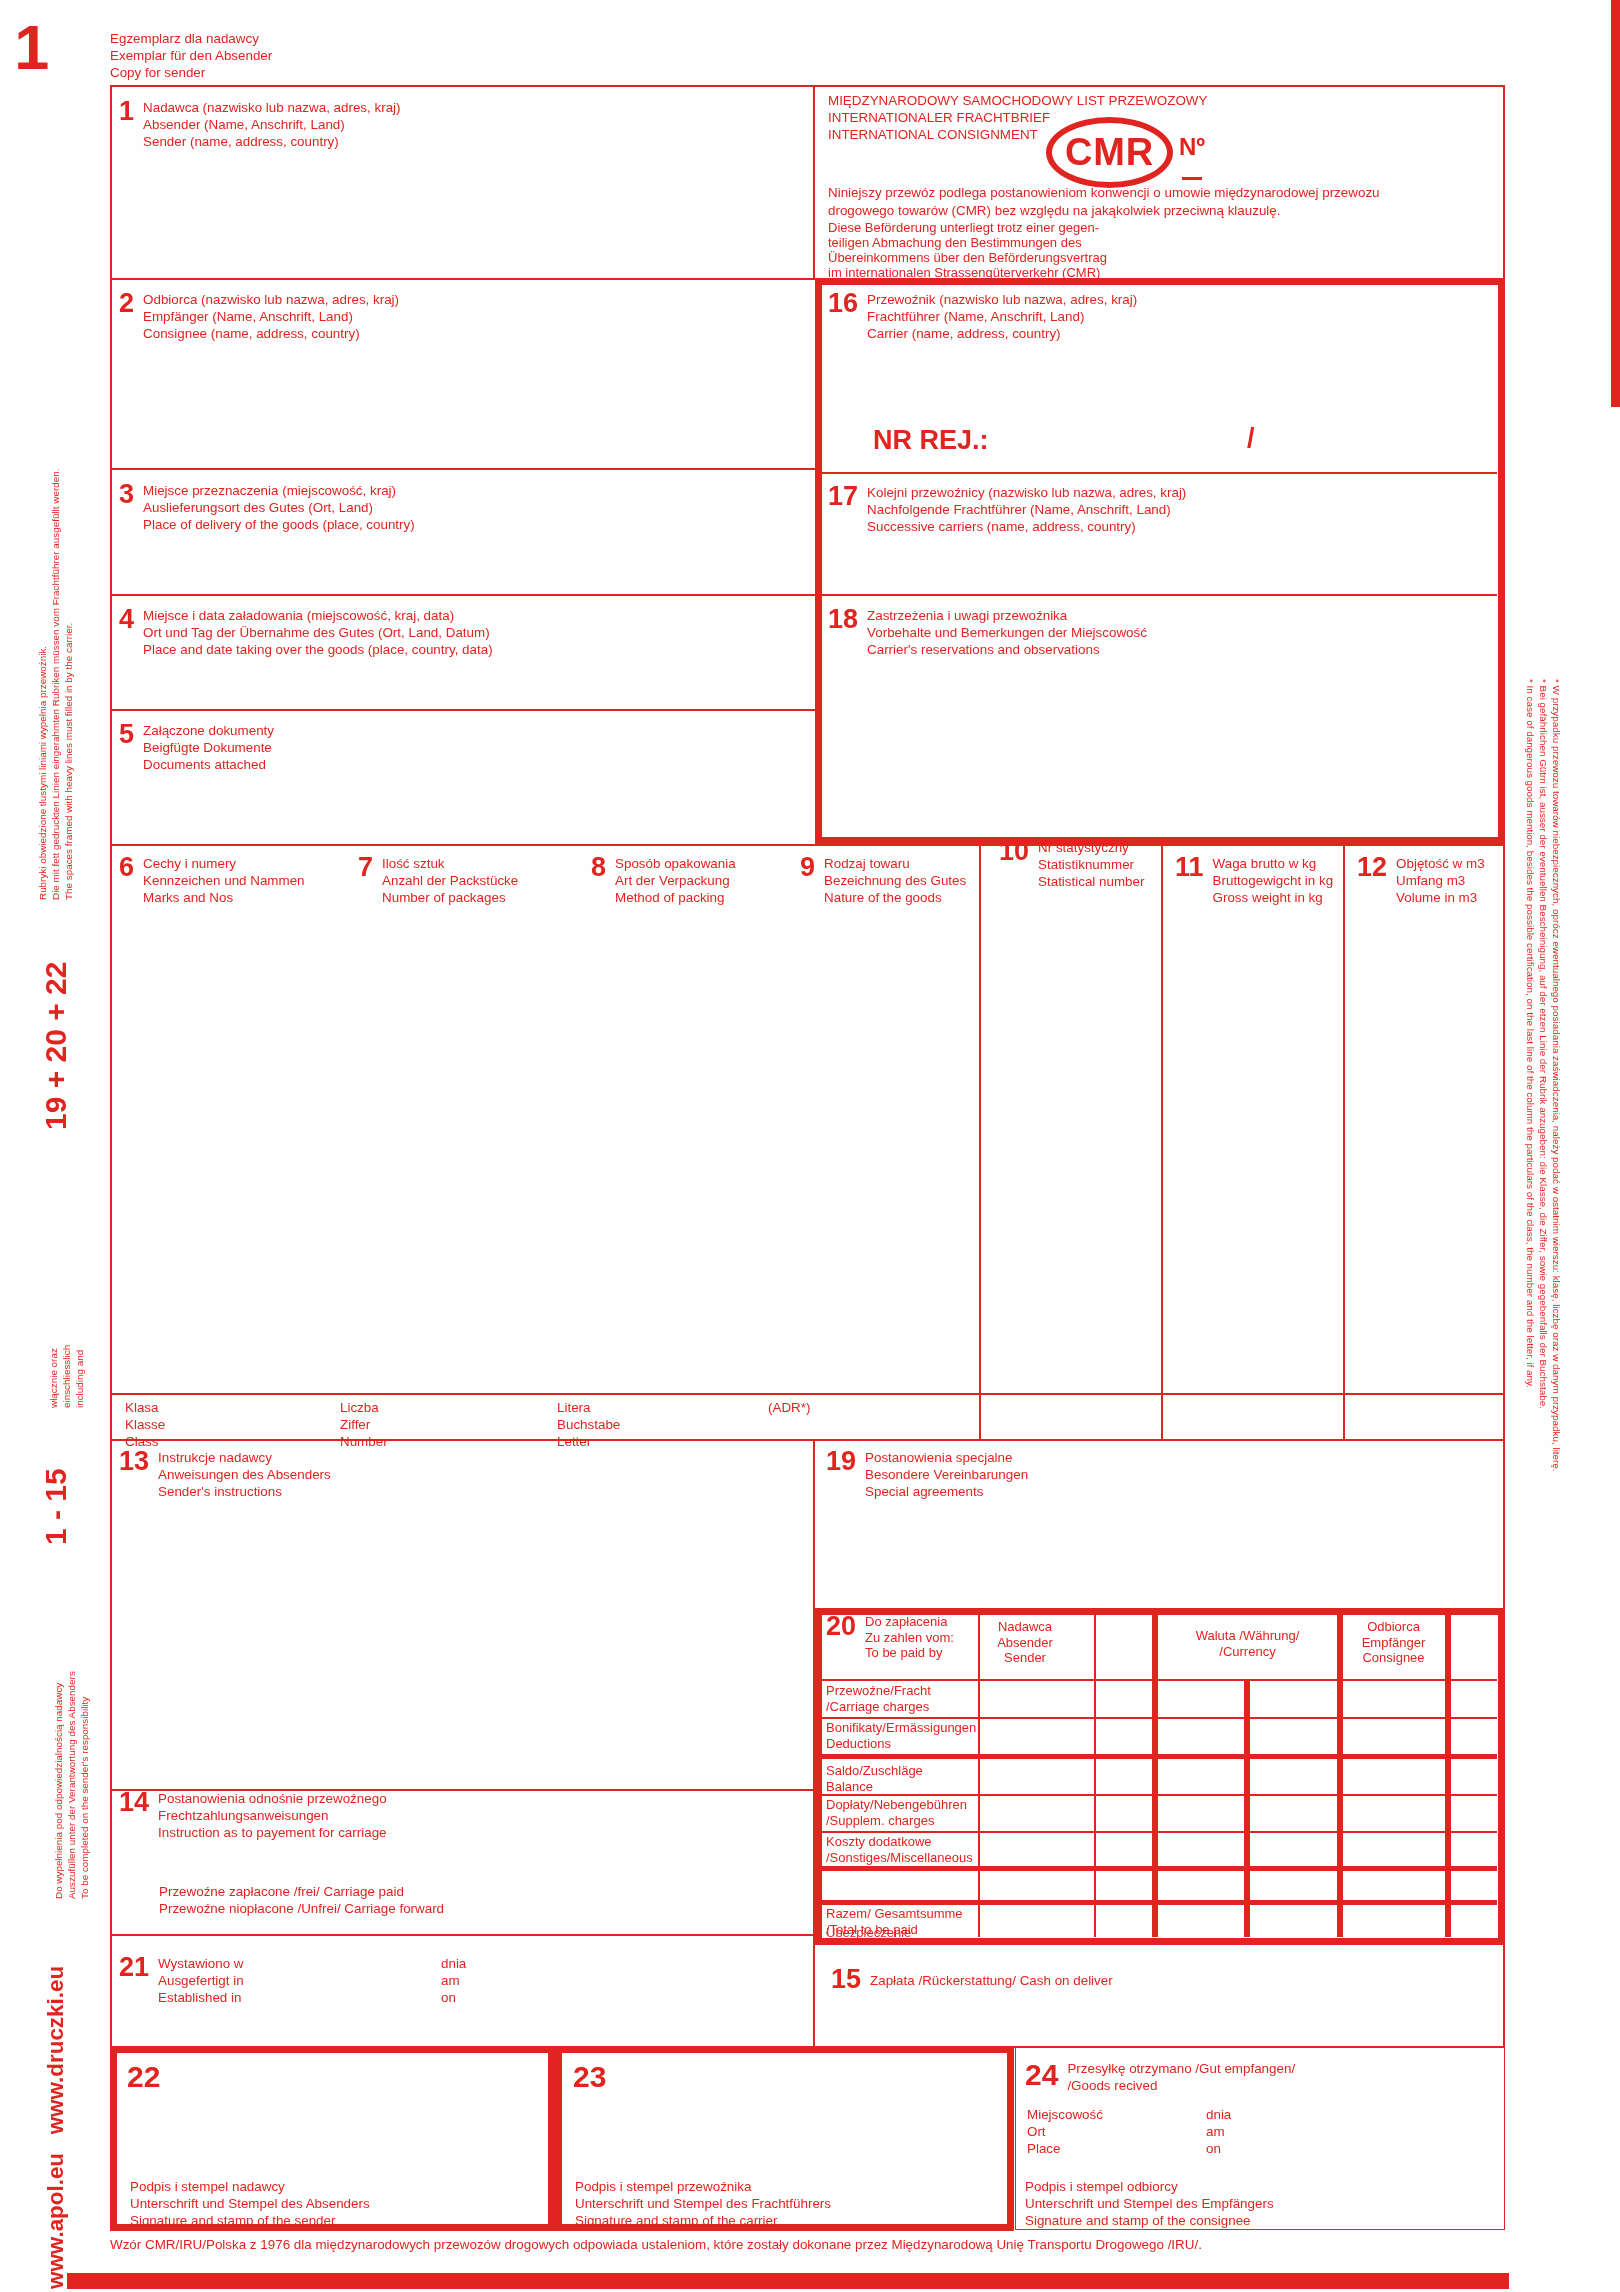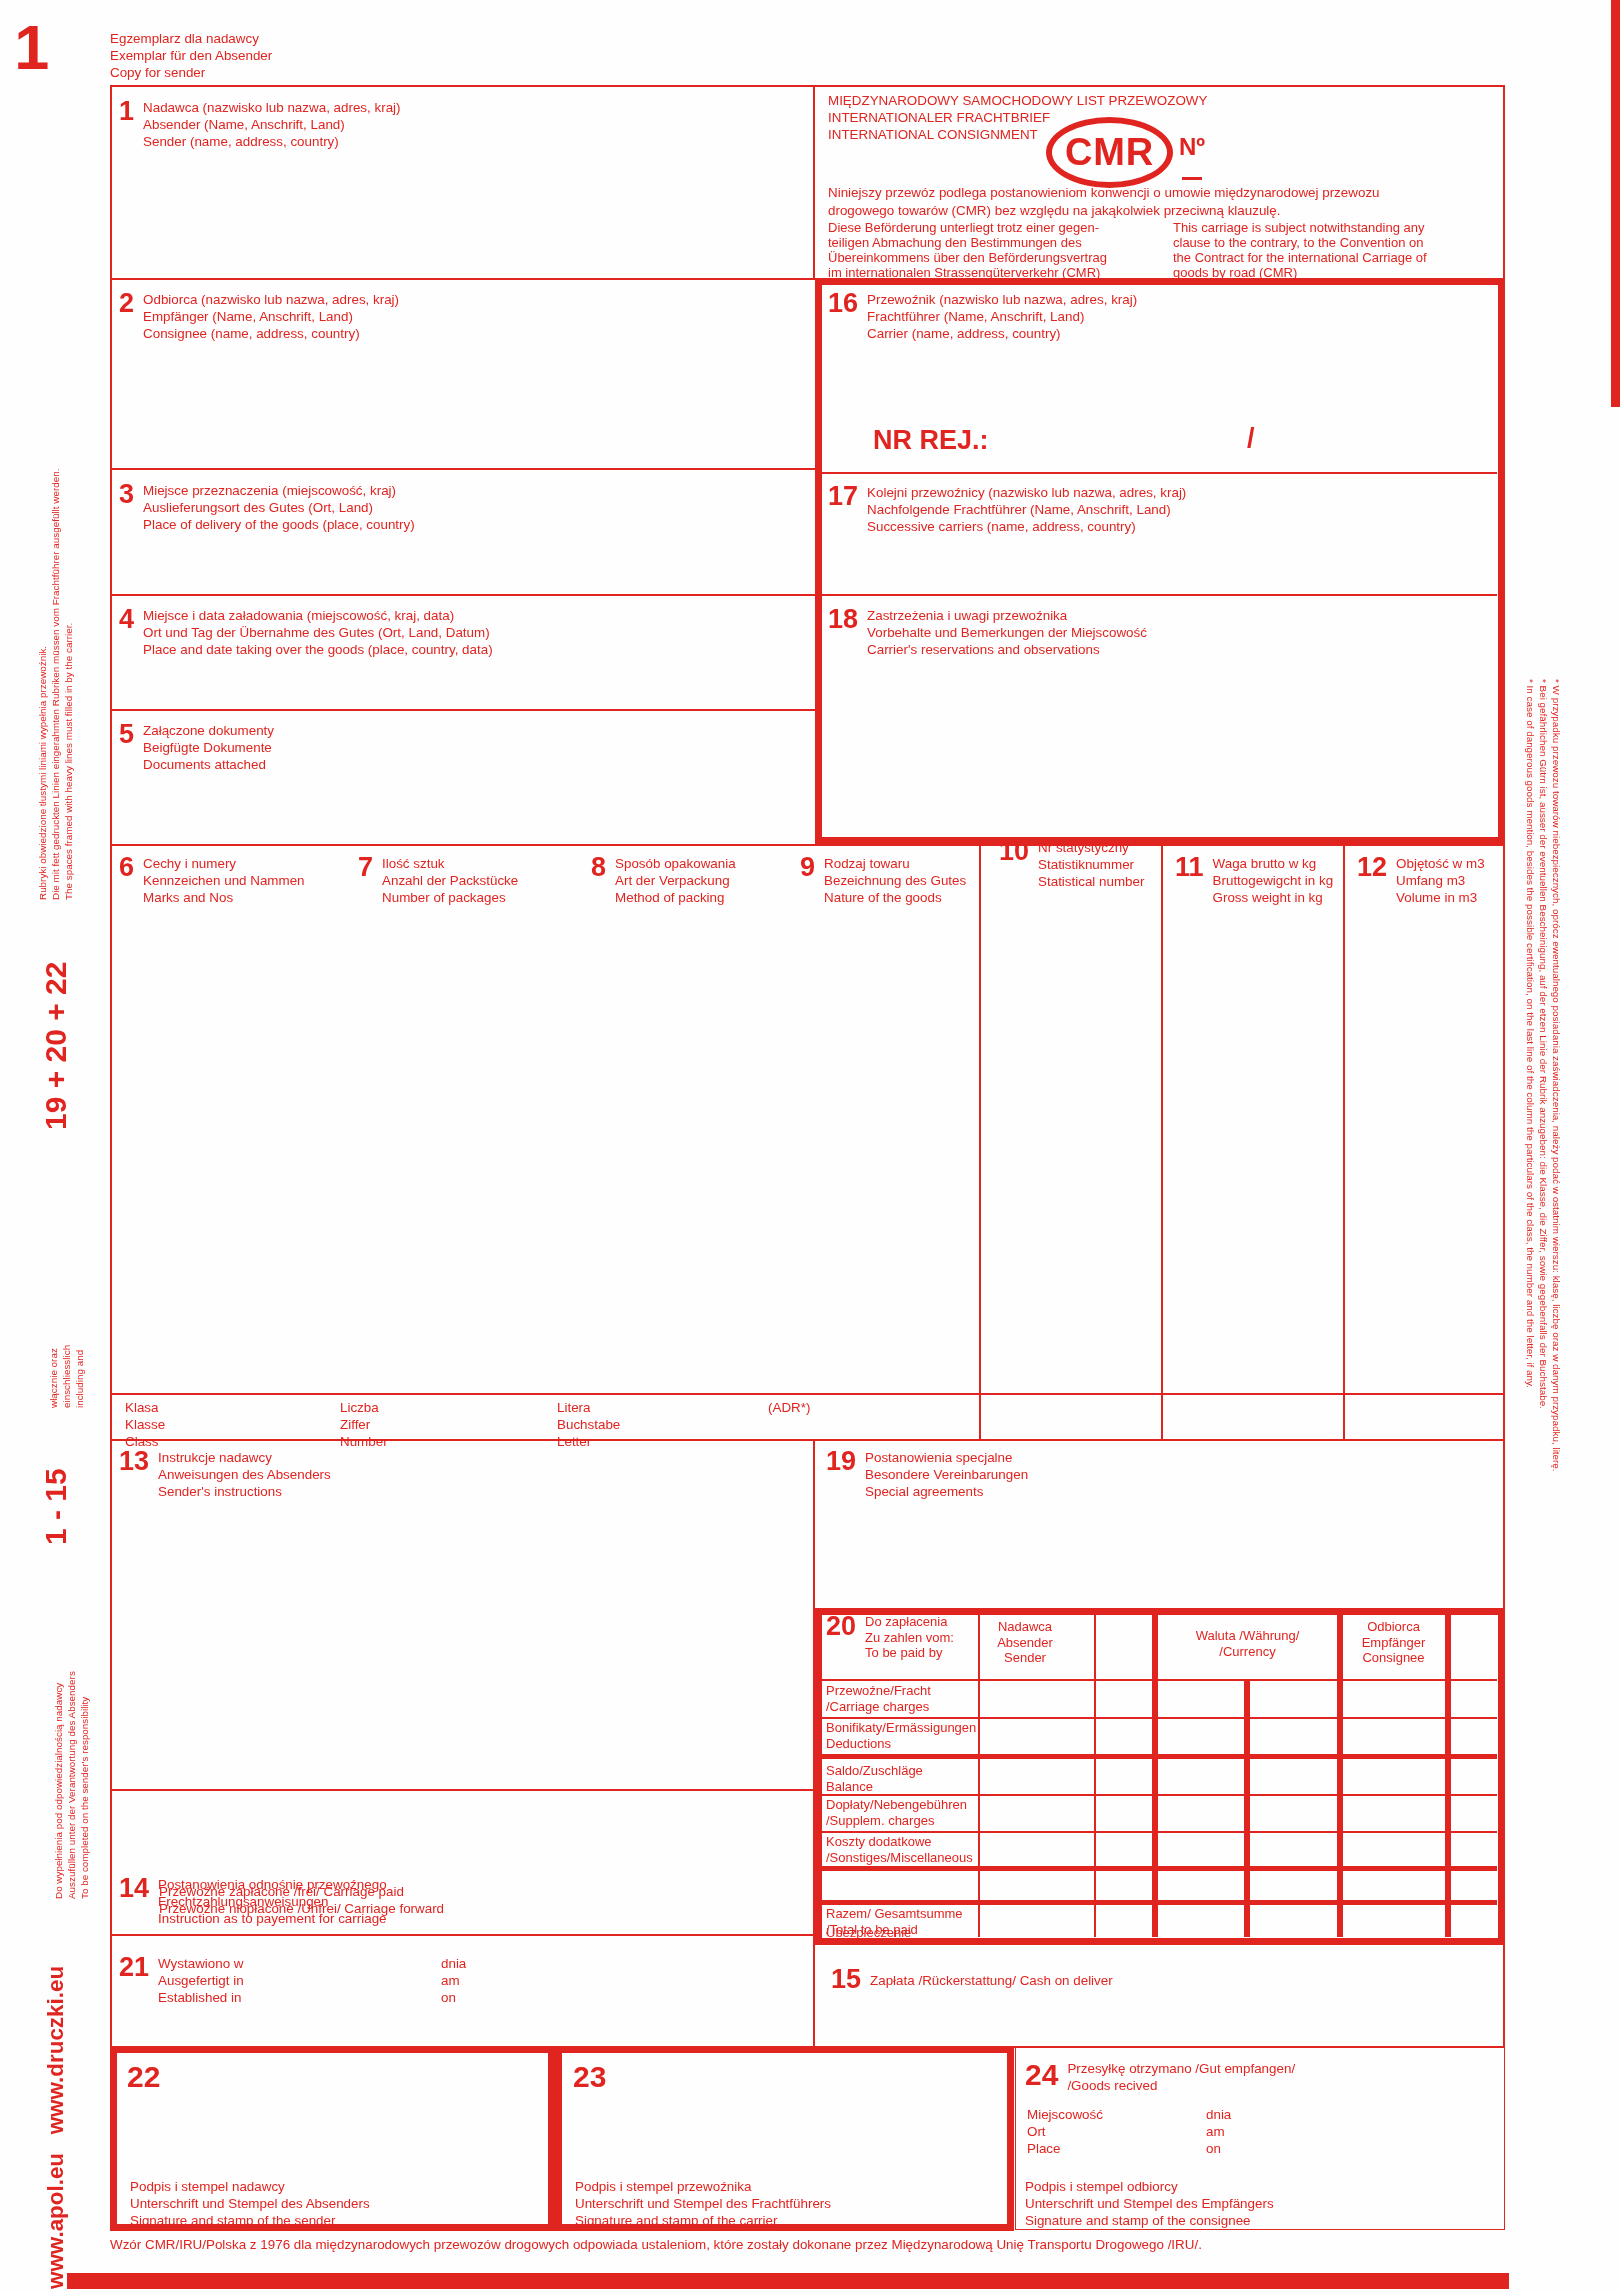--- a/index.html
+++ b/index.html
@@ -69,24 +69,20 @@
     <span style="font-weight:700;font-size:38px;letter-spacing:0.9px;">CMR</span>
   </div>
   <div class="abs" style="left:1179px;top:133px;font-weight:700;font-size:24px;">Nº</div>
   <div class="ln" style="left:1182px;top:177px;width:19.7px;height:2.7px;"></div>
   <div class="abs" style="left:828px;top:184px;font-size:13.4px;line-height:17.5px;white-space:pre-line;">Niniejszy przewóz podlega postanowieniom konwencji o umowie międzynarodowej przewozu
 drogowego towarów (CMR) bez względu na jakąkolwiek przeciwną klauzulę.</div>
   <div class="abs sm" style="left:828px;top:220px;">Diese Beförderung unterliegt trotz einer gegen-
 teiligen Abmachung den Bestimmungen des
 Übereinkommens über den Beförderungsvertrag
 im internationalen Strassengüterverkehr (CMR)</div>
-  <div class="abs sm" style="left:1173px;top:220px;">This carriage is subject notwithstanding any
-clause to the contrary, to the Convention on
-the Contract for the international Carriage of
-goods by road (CMR)</div>
 
   <div class="thickbox" style="left:815px;top:278px;width:690px;height:566px;"></div>
   <div class="ln" style="left:822px;top:472px;width:675px;height:1.8px;"></div>
   <div class="ln" style="left:822px;top:594px;width:675px;height:1.8px;"></div>
 
   <div class="head" style="left:828px;top:291px;">
     <span class="fnum">16</span>
     <span class="lbl">Przewoźnik  (nazwisko lub nazwa, adres, kraj)
 Frachtführer (Name, Anschrift, Land)
 Carrier  (name, address, country)</span>
@@ -238,21 +234,21 @@
   <div class="abs paylbl" style="left:826px;top:1763px;">Saldo/Zuschläge
 Balance</div>
   <div class="abs paylbl" style="left:826px;top:1797px;">Dopłaty/Nebengebühren
 /Supplem. charges</div>
   <div class="abs paylbl" style="left:826px;top:1834px;">Koszty dodatkowe
 /Sonstiges/Miscellaneous</div>
   <div class="abs paylbl" style="left:826px;top:1877px;margin-top:48px;">Ubezpieczenie</div>
   <div class="abs paylbl" style="left:826px;top:1906px;">Razem/ Gesamtsumme
 /Total to be paid</div>
 
-  <div class="head" style="left:119px;top:1876px;">
+  <div class="head" style="left:119px;top:1790px;">
     <span class="fnum">14</span>
     <span class="lbl">Postanowienia odnośnie przewoźnego
 Frechtzahlungsanweisungen
 Instruction as to payement for carriage</span>
   </div>
   <div class="abs lbl" style="left:159px;top:1883px;">Przewoźne zapłacone /frei/ Carriage paid
 Przewoźne niopłacone /Unfrei/ Carriage forward</div>
 
   <div class="head" style="left:119px;top:1955px;">
     <span class="fnum">21</span>

